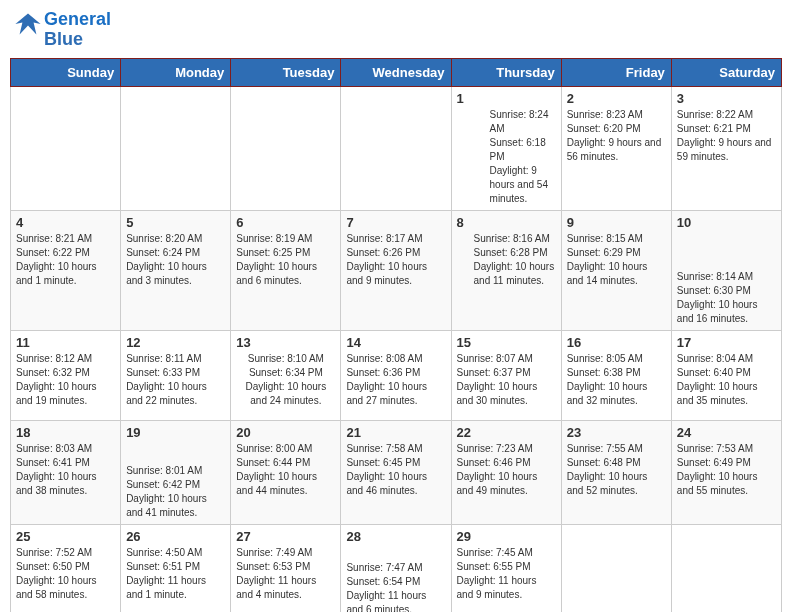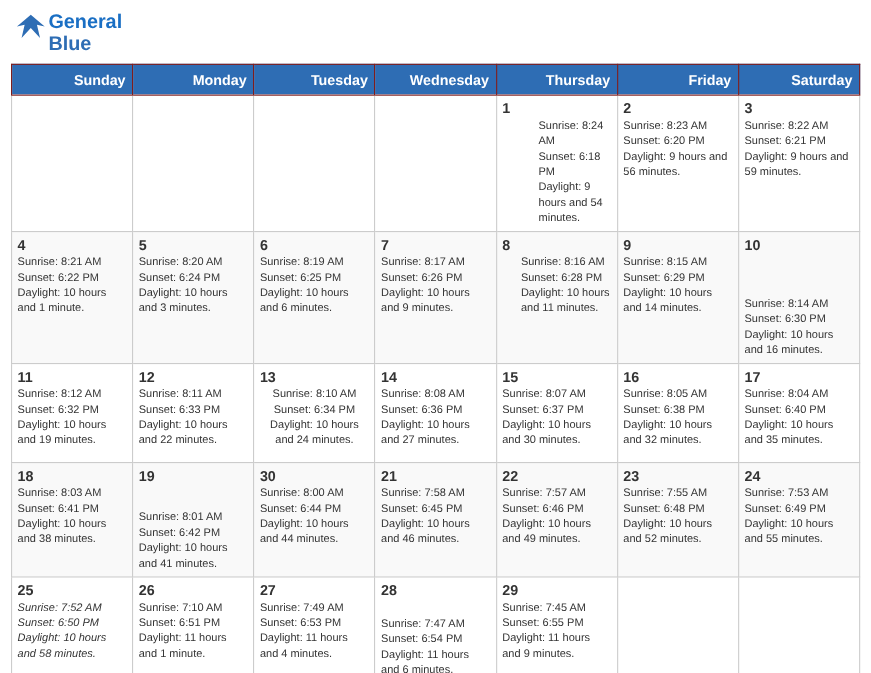--- a/index.html
+++ b/index.html
@@ -243,60 +243,60 @@
 Sunset: 6:41 PM
 Daylight: 10 hours and 38 minutes.</div>
         </td>
         <td>
           <span class="day-number">19</span>
           <div class="day-info" style="white-space: pre-line; margin-top: 24px;">Sunrise: 8:01 AM
 Sunset: 6:42 PM
 Daylight: 10 hours and 41 minutes.</div>
         </td>
         <td>
-          <span class="day-number">30</span>
+          <span class="day-number">20</span>
           <div class="day-info" style="white-space: pre-line;">Sunrise: 8:00 AM
 Sunset: 6:44 PM
 Daylight: 10 hours and 44 minutes.</div>
         </td>
         <td>
           <span class="day-number">21</span>
           <div class="day-info" style="white-space: pre-line;">Sunrise: 7:58 AM
 Sunset: 6:45 PM
 Daylight: 10 hours and 46 minutes.</div>
         </td>
         <td>
           <span class="day-number">22</span>
-          <div class="day-info" style="white-space: pre-line;">Sunrise: 7:57 AM
+          <div class="day-info" style="white-space: pre-line;">Sunrise: 7:23 AM
 Sunset: 6:46 PM
 Daylight: 10 hours and 49 minutes.</div>
         </td>
         <td>
           <span class="day-number">23</span>
           <div class="day-info" style="white-space: pre-line;">Sunrise: 7:55 AM
 Sunset: 6:48 PM
 Daylight: 10 hours and 52 minutes.</div>
         </td>
         <td>
           <span class="day-number">24</span>
           <div class="day-info" style="white-space: pre-line;">Sunrise: 7:53 AM
 Sunset: 6:49 PM
 Daylight: 10 hours and 55 minutes.</div>
         </td>
       </tr>
       <tr>
         <td>
           <span class="day-number">25</span>
-          <div class="day-info" style="white-space: pre-line; font-style: italic;">Sunrise: 7:52 AM
+          <div class="day-info" style="white-space: pre-line;">Sunrise: 7:52 AM
 Sunset: 6:50 PM
 Daylight: 10 hours and 58 minutes.</div>
         </td>
         <td>
           <span class="day-number">26</span>
-          <div class="day-info" style="white-space: pre-line;">Sunrise: 7:10 AM
+          <div class="day-info" style="white-space: pre-line;">Sunrise: 4:50 AM
 Sunset: 6:51 PM
 Daylight: 11 hours and 1 minute.</div>
         </td>
         <td>
           <span class="day-number">27</span>
           <div class="day-info" style="white-space: pre-line;">Sunrise: 7:49 AM
 Sunset: 6:53 PM
 Daylight: 11 hours and 4 minutes.</div>
         </td>
         <td>

